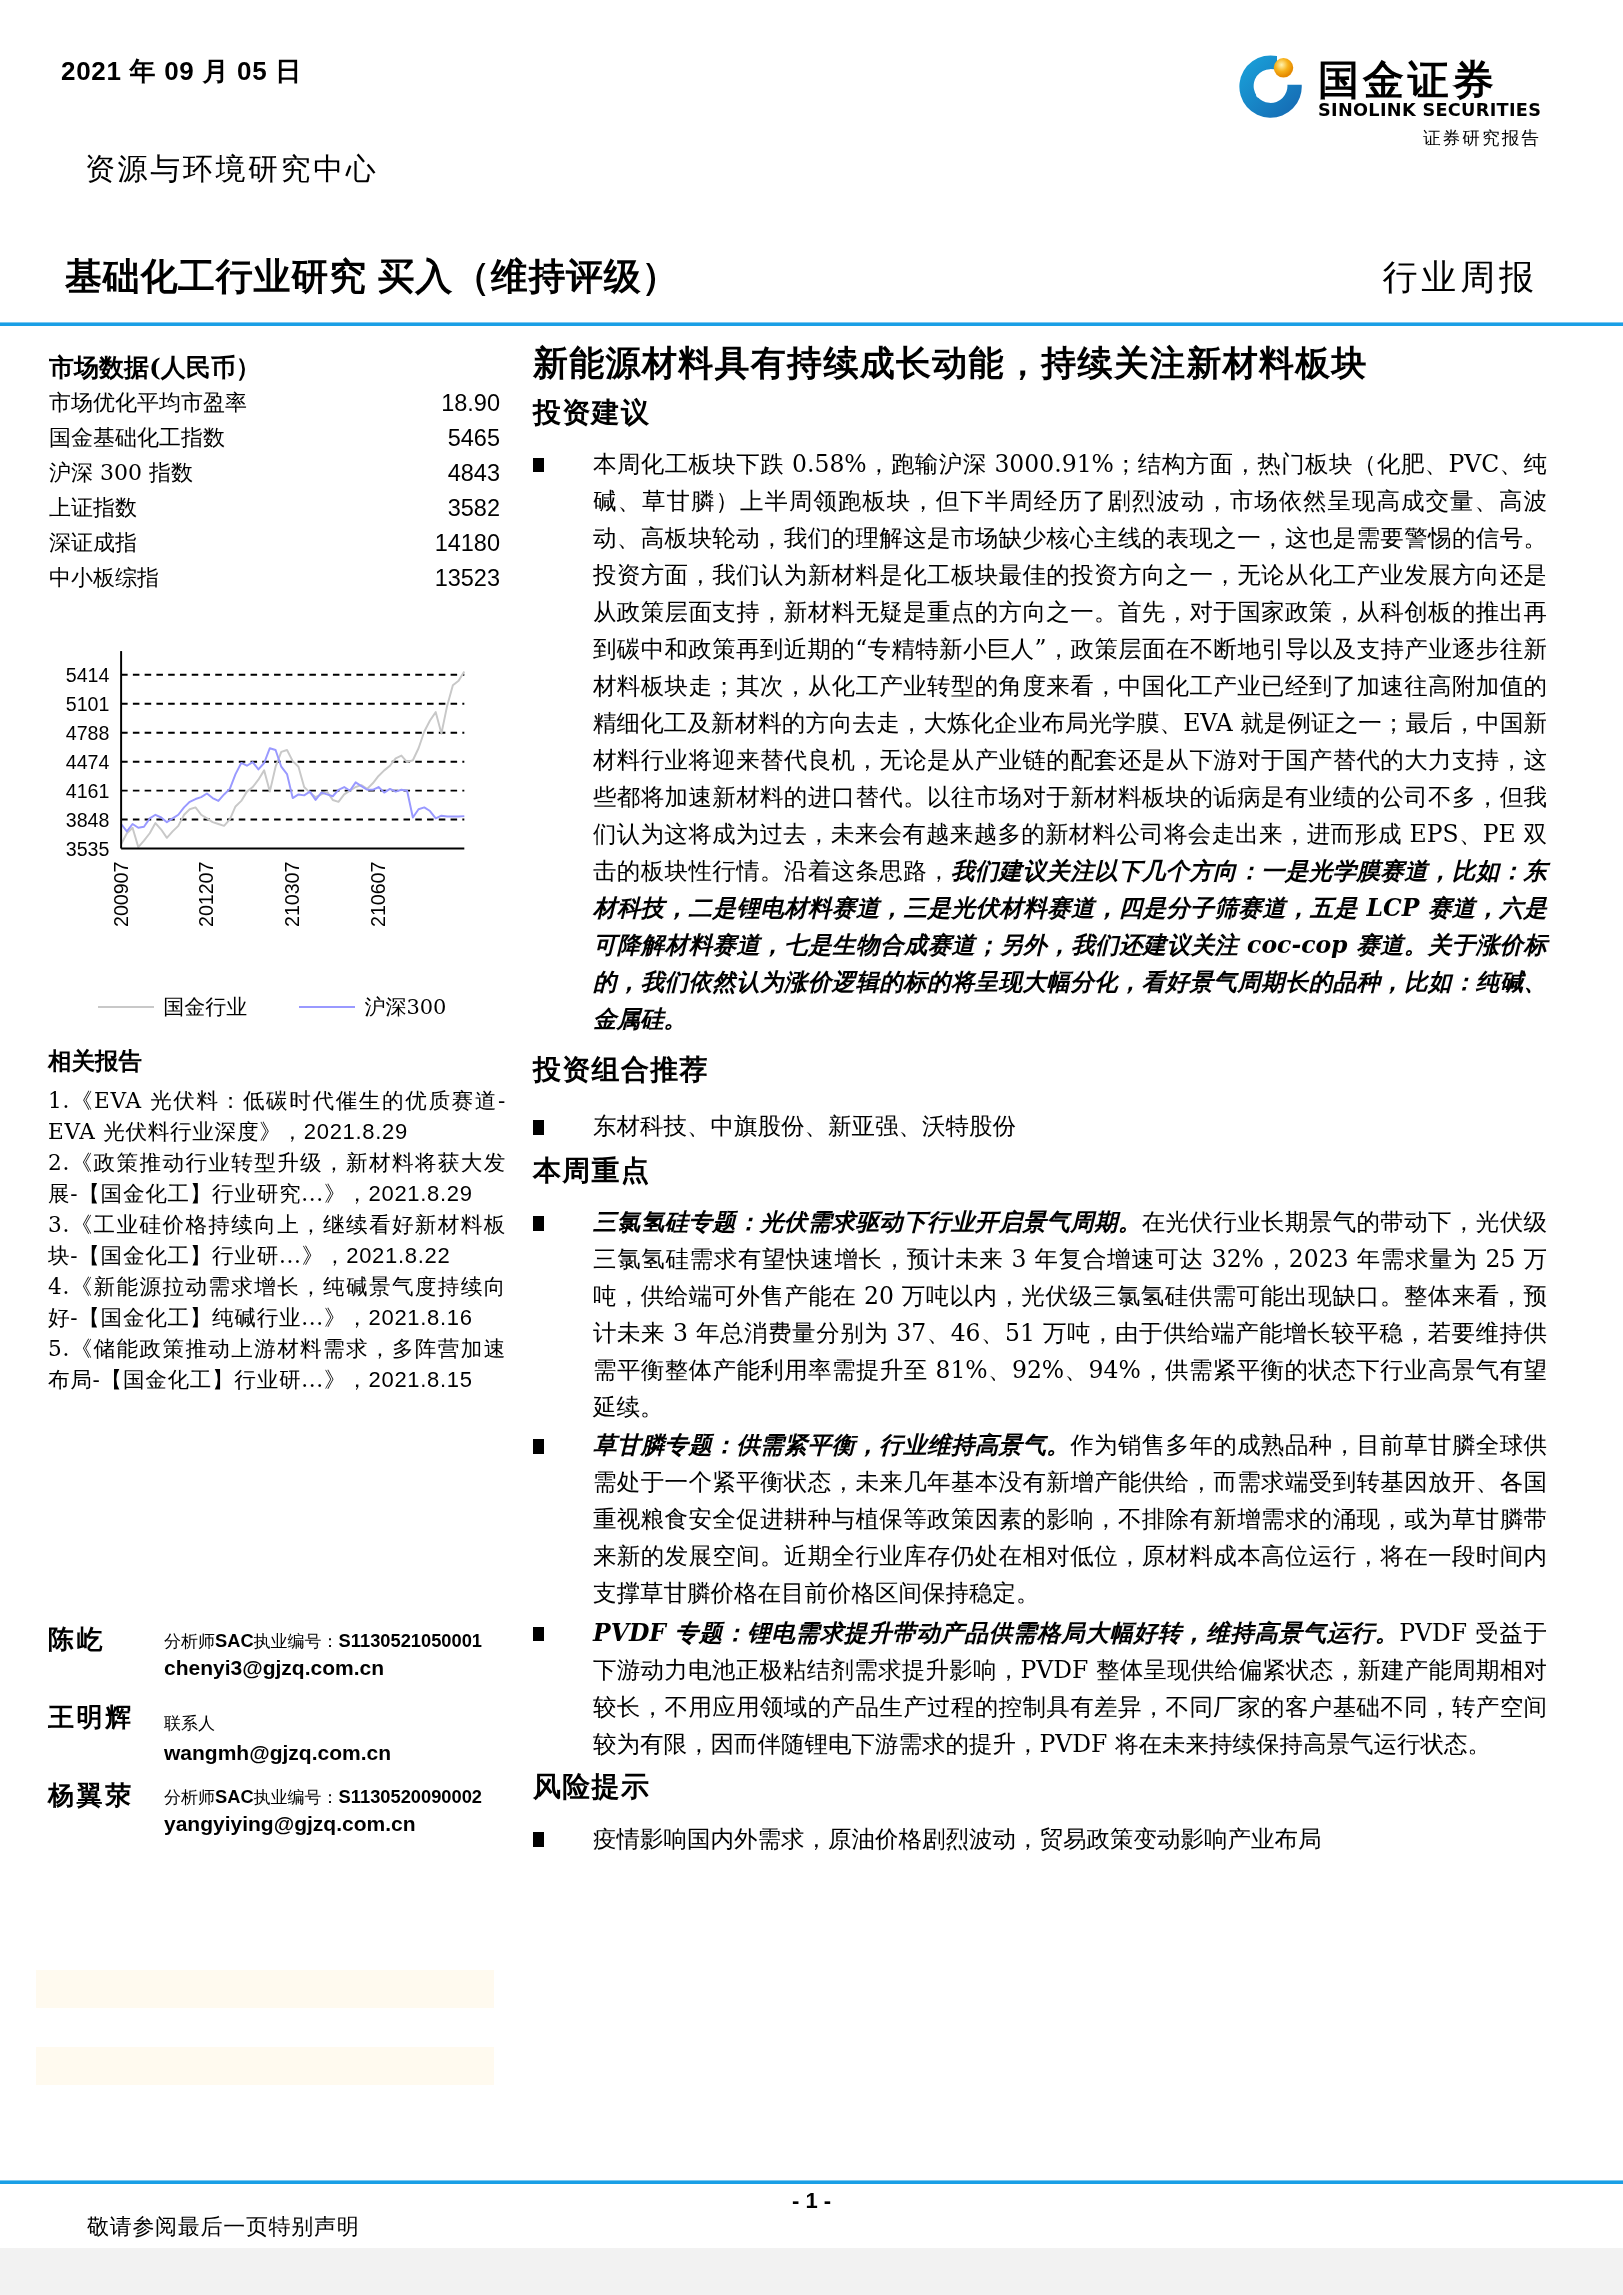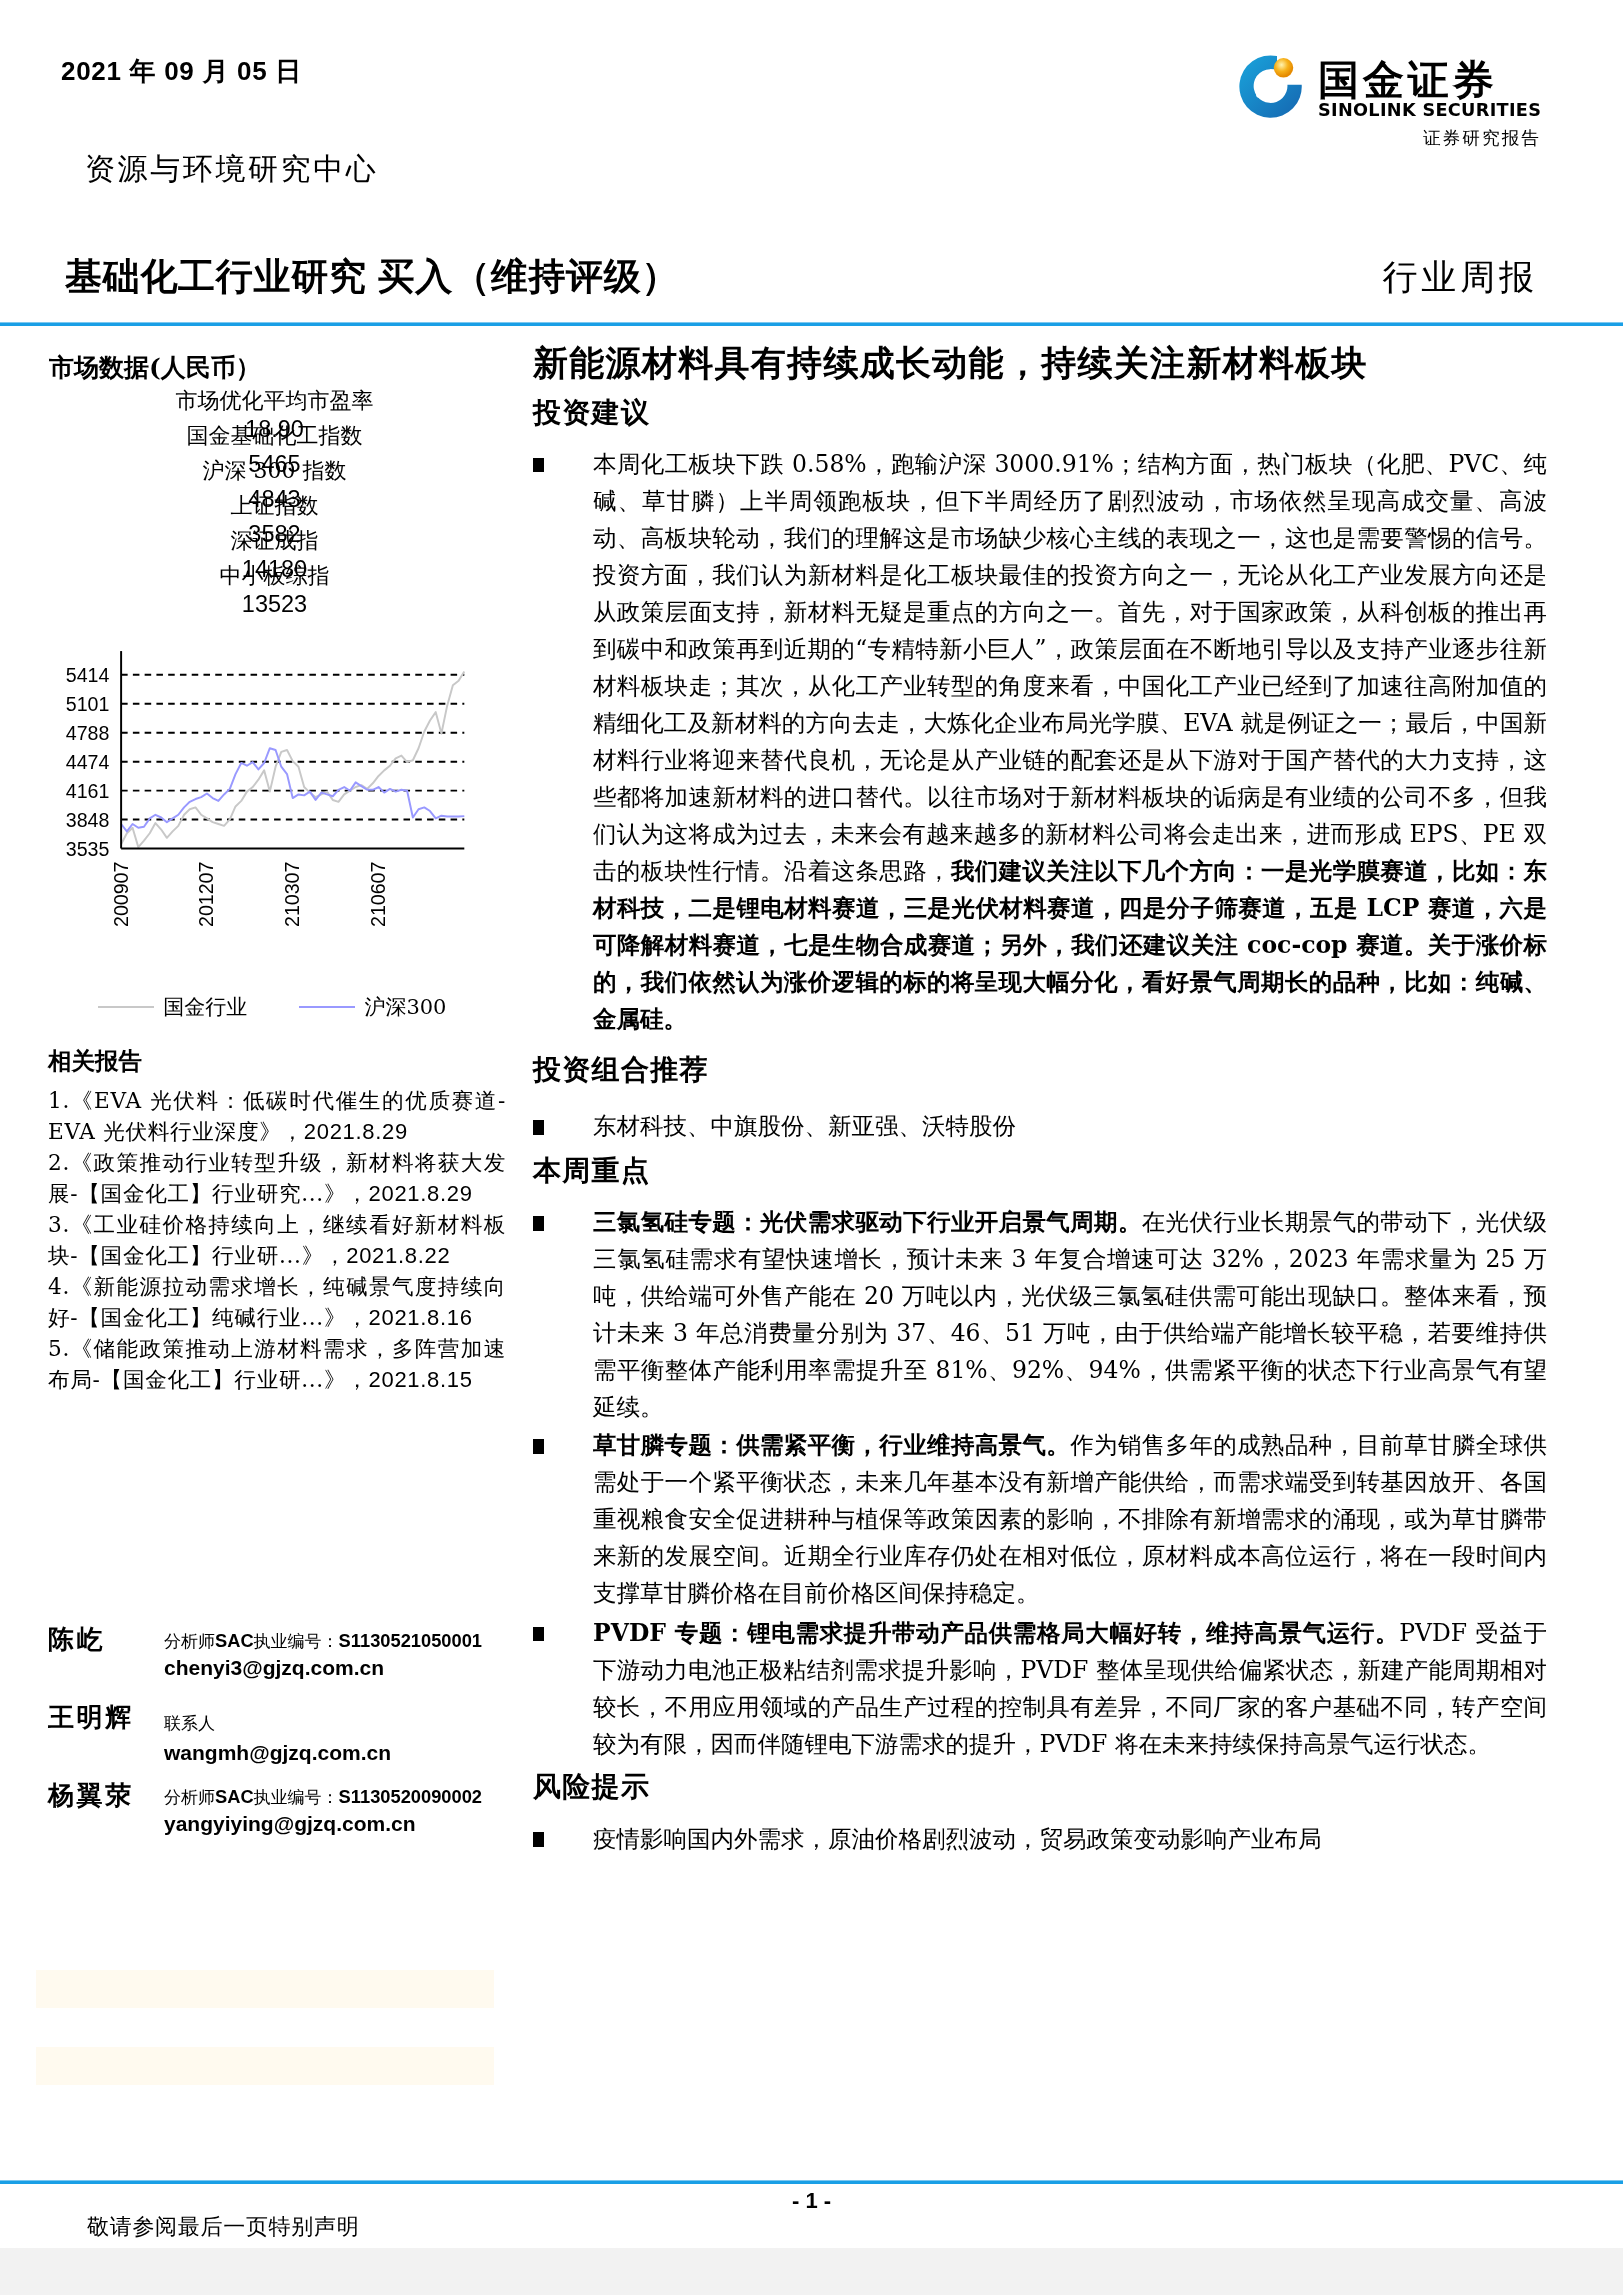--- a/index.html
+++ b/index.html
@@ -20,21 +20,21 @@
   
   #logo { left: 1238px; top: 52px; width: 307px; height: 72px; }
   #logo-mark { left: 0; top: 0; width: 65px; height: 68px; }
   #logo-cn { left: 80px; top: 1px; font-size: 41px; font-weight: bold; letter-spacing: 3.9px; font-family: Liberation Mono, monospace; }
   #logo-en { left: 80px; top: 48px; font-size: 17.7px; font-weight: bold; font-family: "DejaVu Sans", sans-serif; letter-spacing: 0.3px; }
   #logo-sub { right: 82px; top: 126px; font-size: 17.7px; letter-spacing: 2px; }
 
   
   #sidebar { left: 49px; top: 347px; width: 451px; }
   #md-title { font-size: 25px; font-weight: bold; margin-top: 3.9px; height: 35px; }
-  .md-row { display: flex; justify-content: space-between; height: 35px; align-items: center; font-size: 22px; flex-direction: column; }
+  .md-row { display: flex; justify-content: space-between; height: 35px; align-items: center; font-size: 22px; }
   .md-row .val { font-family: "Liberation Sans", sans-serif; font-size: 23.5px; padding-right: 0px; }
 
   #chart { left: 49px; top: 638px; width: 458px; height: 392px; }
   #legend { left: 98px; top: 993px; display: flex; align-items: flex-start; font-size: 21px; gap: 13px; }
   .leg-line { width: 56px; height: 0; border-top: 2.6px solid; display: inline-block; margin-right: 9.2px; }
 
   #related { left: 48px; top: 1045px; width: 458px; }
   #related-title { font-size: 23.5px; font-weight: bold; margin-bottom: 7.8px; }
   .rel-item { font-size: 21.6px; line-height: 31px; text-align: justify; text-align-last: left; letter-spacing: 0.7px; }
   .rel-item .date { font-family: "Liberation Sans", sans-serif; font-size: 22px; }
@@ -46,21 +46,21 @@
   .an-role b { font-family: "Liberation Sans", sans-serif; font-weight: bold; font-size: 18.3px; }
   .an-email { position: absolute; left: 116px; top: 34px; font-size: 21px; font-family: "Liberation Sans", sans-serif; font-weight: bold; }
   .cream { background: #fffaef; left: 36px; width: 458px; height: 38px; }
 
   
   #main { left: 533px; top: 340px; width: 1014px; }
   #headline { font-size: 35px; font-weight: bold; letter-spacing: 1.3px; margin-bottom: 6.5px; }
   .sec-title { font-size: 28px; font-weight: bold; margin: 0; letter-spacing: 1.3px; }
   .bullet { position: relative; padding-left: 60px; font-size: 23.5px; line-height: 37px; text-align: justify; }
   .bullet .sq { position: absolute; left: 0; top: 11.8px; width: 10.5px; height: 14.4px; background: #000; }
-  .bullet b { font-weight: bold; }
+  .bullet b { font-weight: bold; font-style: italic; }
 
   #page-num { left: 0; width: 1623px; top: 2188px; text-align: center; font-family: "Liberation Sans", sans-serif; font-weight: bold; font-size: 22px; }
   #disclaimer { left: 87px; top: 2212px; font-size: 22px; letter-spacing: 0.7px; }
   #footer-band { left: 0; top: 2248px; width: 1623px; height: 48px; background: #f2f2f2; }
 </style>
 </head>
 <body>
 
 <div class="abs sans" id="date">2021 年 09 月 05 日</div>
 <div class="abs serif" id="center-name">资源与环境研究中心</div>

